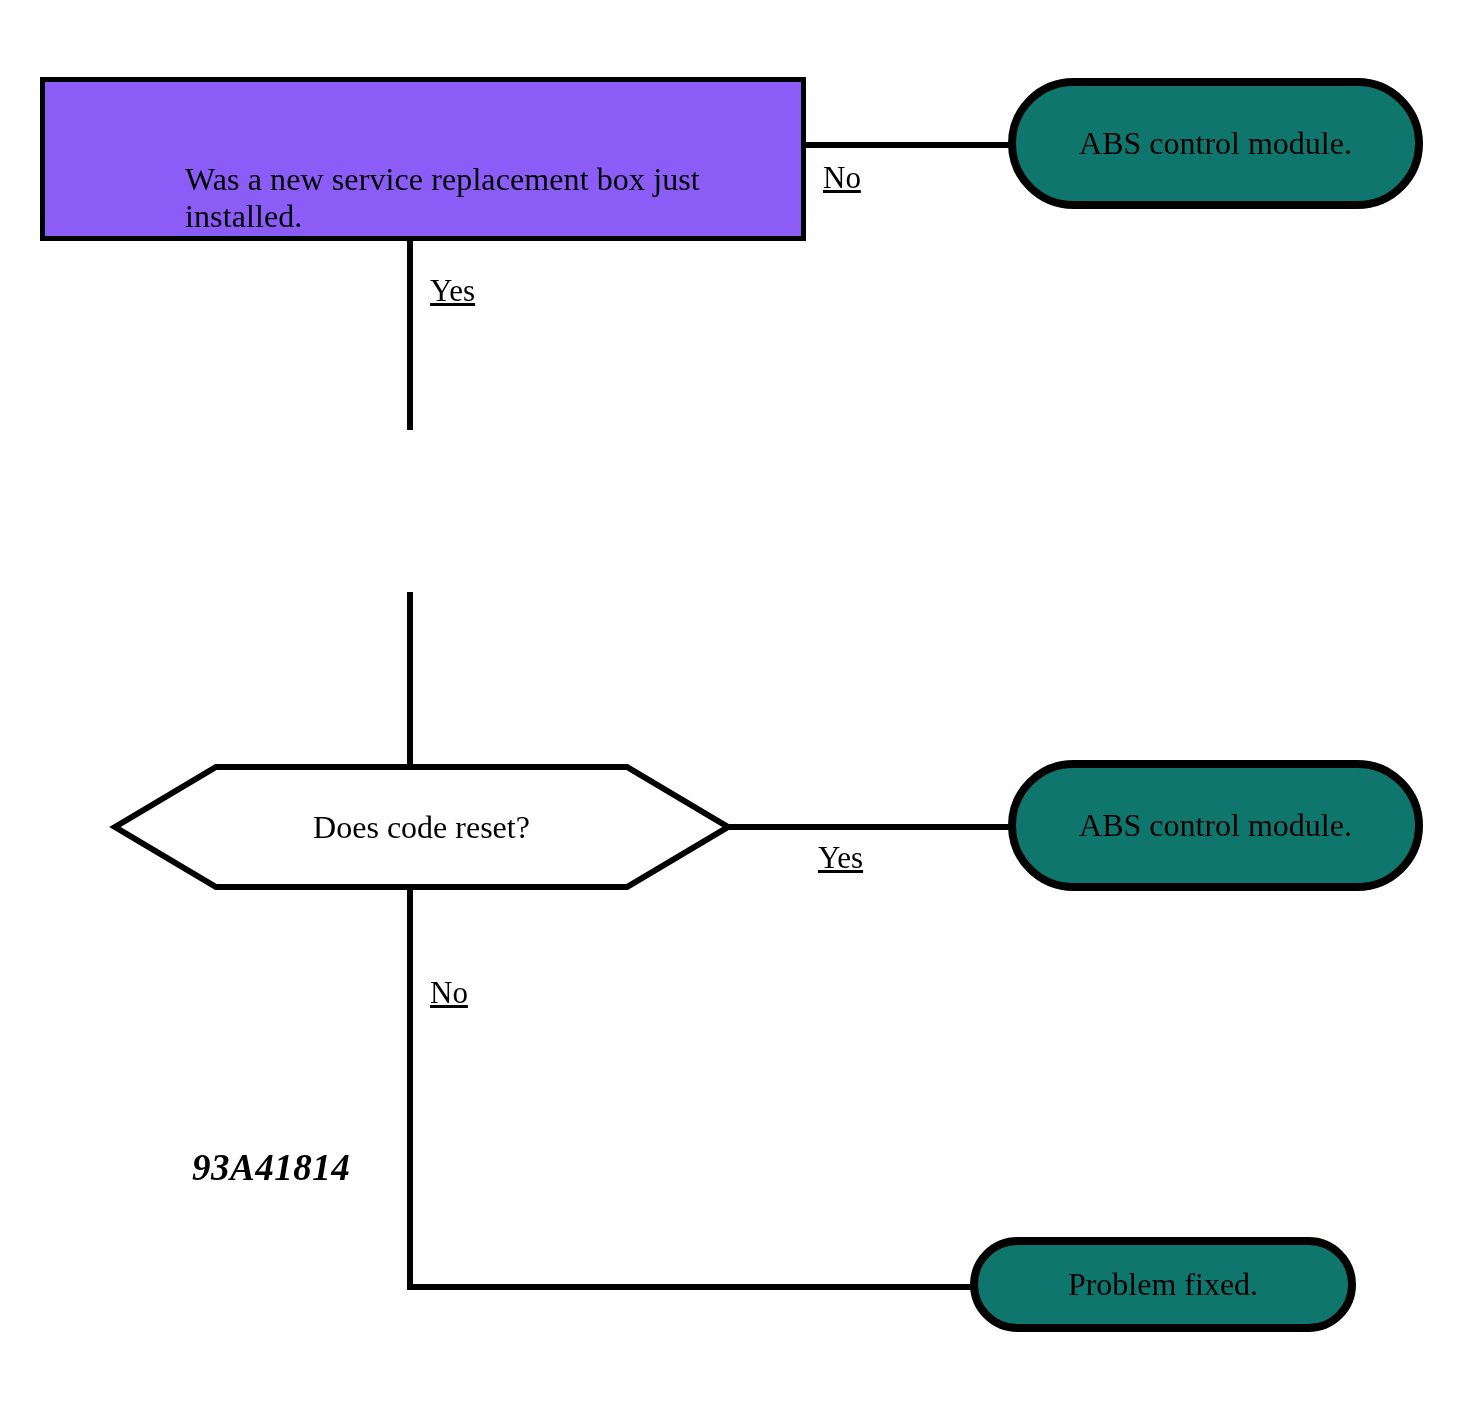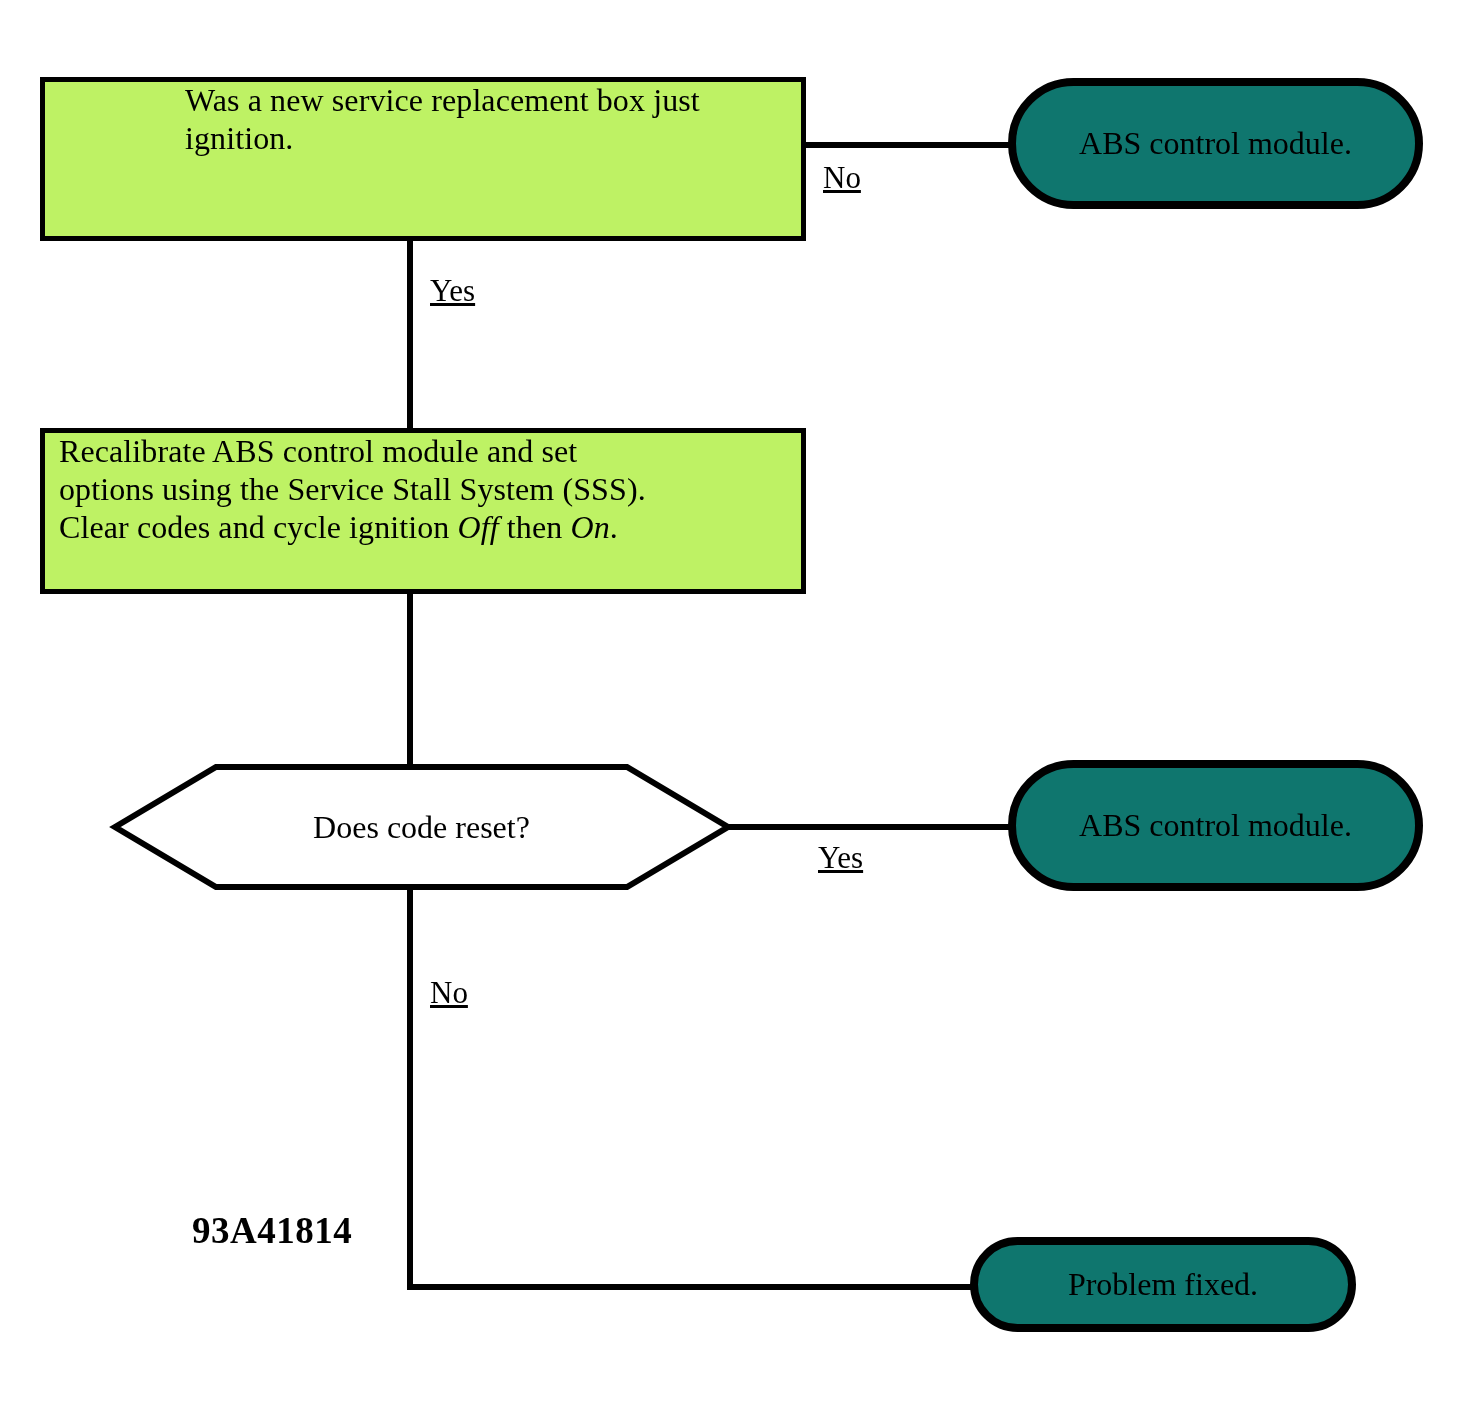--- a/index.html
+++ b/index.html
@@ -15,23 +15,23 @@
     overflow: hidden;
     font-family: "Liberation Serif", "DejaVu Serif", serif;
     color: #000000;
   }
 
   
   .process-box {
     position: absolute;
     box-sizing: border-box;
     border: 5px solid #000000;
-    background: #bef264;
+    background: #8b5cf6;
     display: flex;
-    align-items: flex-start;
+    align-items: flex-end;
   }
   .process-text {
     font-size: 32px;
     line-height: 1.18;
     padding: 0 14px;
     width: 100%;
     letter-spacing: 0.1px;
   }
   .process-text.indented {
     padding-left: 140px;
@@ -125,35 +125,28 @@
 
   <div class="conn-h" style="left:722px; top:824px; width:290px;"></div>
 
   <div class="conn-v" style="left:407px; top:884px; height:406px;"></div>
 
   <div class="conn-h" style="left:407px; top:1284px; width:568px;"></div>
 
   <div class="process-box" style="left:40px; top:77px; width:766px; height:164px;">
     <div class="process-text indented">
       <span>Was a new service replacement box just</span><br>
-      <span>ignition.</span>
+      <span>installed.</span>
     </div>
   </div>
 
   <div class="terminator" style="left:1008px; top:78px; width:415px; height:131px; border-radius:66px;">
     <span class="term-text">ABS control module.</span>
   </div>
 
-  <div class="process-box" style="left:40px; top:428px; width:766px; height:166px;">
-    <div class="process-text">
-      <span>Recalibrate ABS control module and set</span><br>
-      <span>options using the Service Stall System (SSS).</span><br>
-      <span>Clear codes and cycle ignition </span><span class="ital">Off</span><span> then </span><span class="ital">On</span><span>.</span>
-    </div>
-  </div>
 
   <div class="decision" style="left:113px; top:764px; width:617px; height:126px;">
     <svg width="617" height="126" viewBox="0 0 617 126">
       <polygon points="2,63 103,3 514,3 615,63 514,123 103,123" fill="#ffffff" stroke="#000000" stroke-width="6" stroke-linejoin="miter"></polygon>
     </svg>
     <div class="dec-label">
       <span>Does code reset?</span>
     </div>
   </div>
 
@@ -166,15 +159,15 @@
   </div>
 
   <div class="edge-label" style="left:823px; top:162px;">No</div>
 
   <div class="edge-label" style="left:430px; top:275px;">Yes</div>
 
   <div class="edge-label" style="left:818px; top:842px;">Yes</div>
 
   <div class="edge-label" style="left:430px; top:977px;">No</div>
 
-  <div class="figure-id" style="left:192px; top:1209px;">93A41814</div>
+  <div class="figure-id" style="left:192px; top:1146px;font-style:italic;">93A41814</div>
 
 </div>
 
 </body></html>

